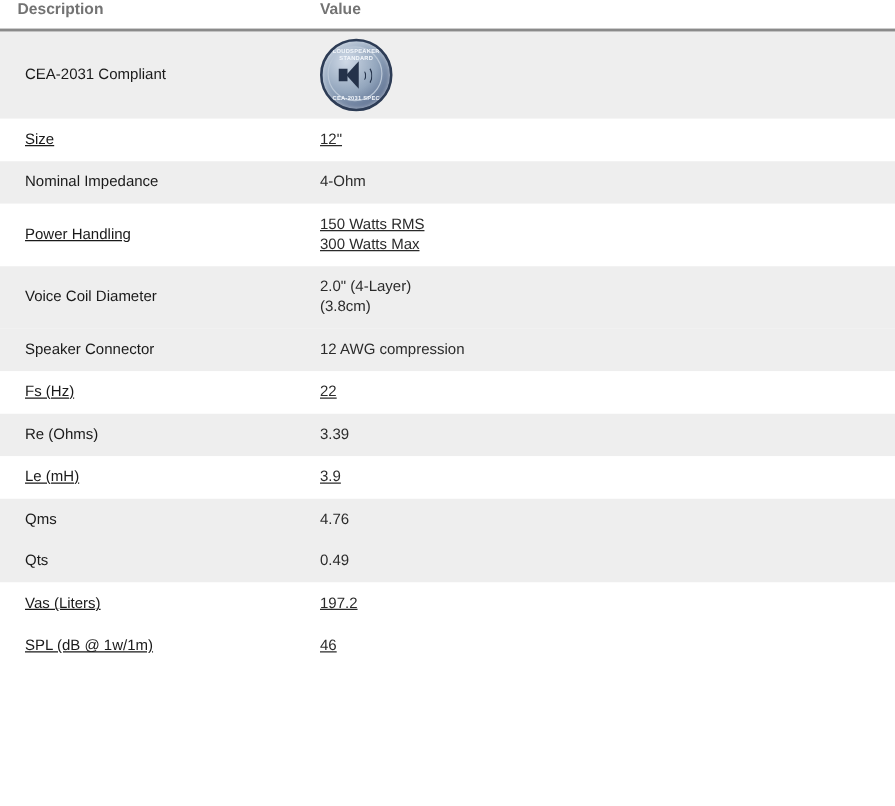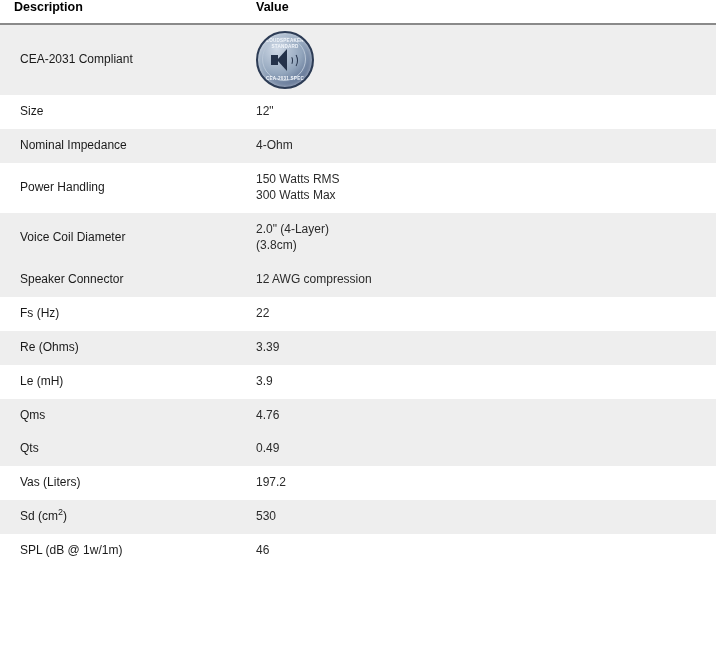--- a/index.html
+++ b/index.html
@@ -20,21 +20,21 @@
     border-collapse: collapse;
     table-layout: fixed;
   }
   table.spec-table col.col-desc { width: 252px; }
   table.spec-table col.col-val  { width: 464px; }
 
   thead th {
     text-align: left;
     font-size: 12.5px;
     font-weight: bold;
-    color: #000000;
+    color: #737373;
     background: #ffffff;
     padding: 0 0 9px 14px;
     border-bottom: 2px solid #8a8a8a;
     vertical-align: bottom;
   }
   thead th.val-head {
     padding-left: 4px;
   }
 
   tbody td {
@@ -45,20 +45,21 @@
     font-size: 12px;
   }
   tbody td.value-cell {
     padding-left: 4px;
   }
   tbody tr.shade td {
     background: #eeeeee;
   }
   tbody tr.plain td {
     background: #ffffff;
+    text-decoration: underline;
   }
   tbody tr td:first-child {
     color: #1a1a1a;
     padding-left: 20px;
   }
   .sub {
     font-size: 9px;
     vertical-align: super;
     line-height: 0;
   }
@@ -225,26 +226,20 @@
         <td class="value-cell">
           <span class="val-line">0.49</span>
         </td>
       </tr>
       <tr class="plain">
         <td class="desc-cell">Vas (Liters)</td>
         <td class="value-cell">
           <span class="val-line">197.2</span>
         </td>
       </tr>
-      <tr class="shade">
-        <td class="desc-cell">Sd (cm<span class="sub">2</span>)</td>
-        <td class="value-cell">
-          <span class="val-line">530</span>
-        </td>
-      </tr>
       <tr class="plain">
         <td class="desc-cell">SPL (dB @ 1w/1m)</td>
         <td class="value-cell">
           <span class="val-line">46</span>
         </td>
       </tr>
     </tbody>
 </table>
 
 </body></html>

